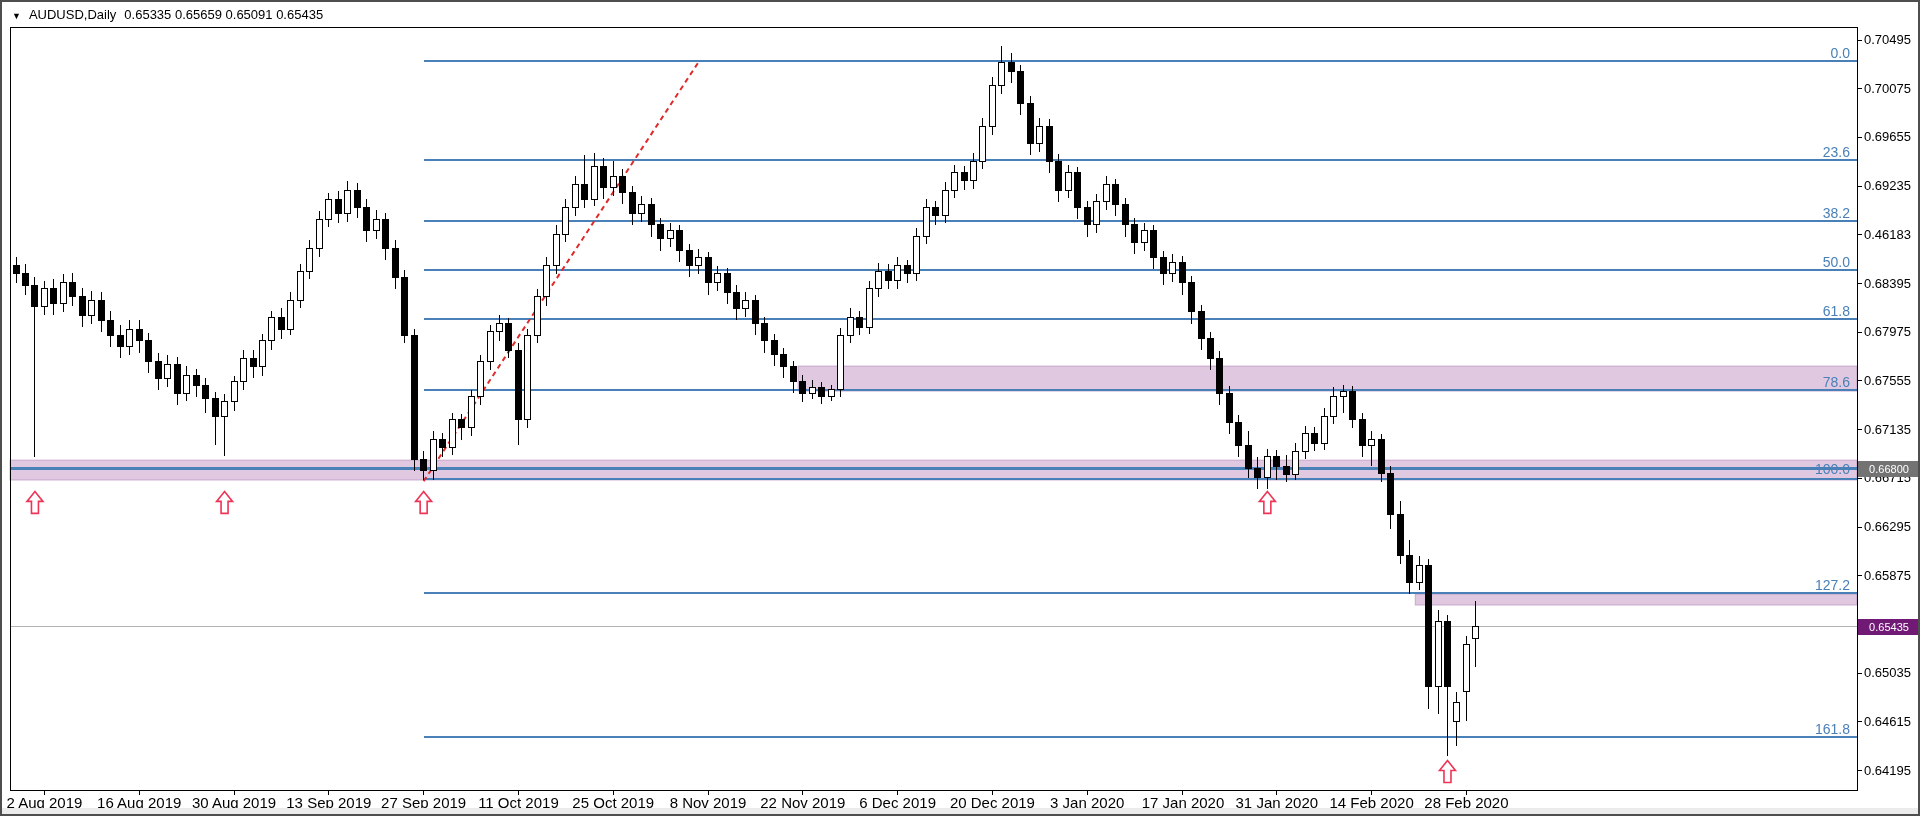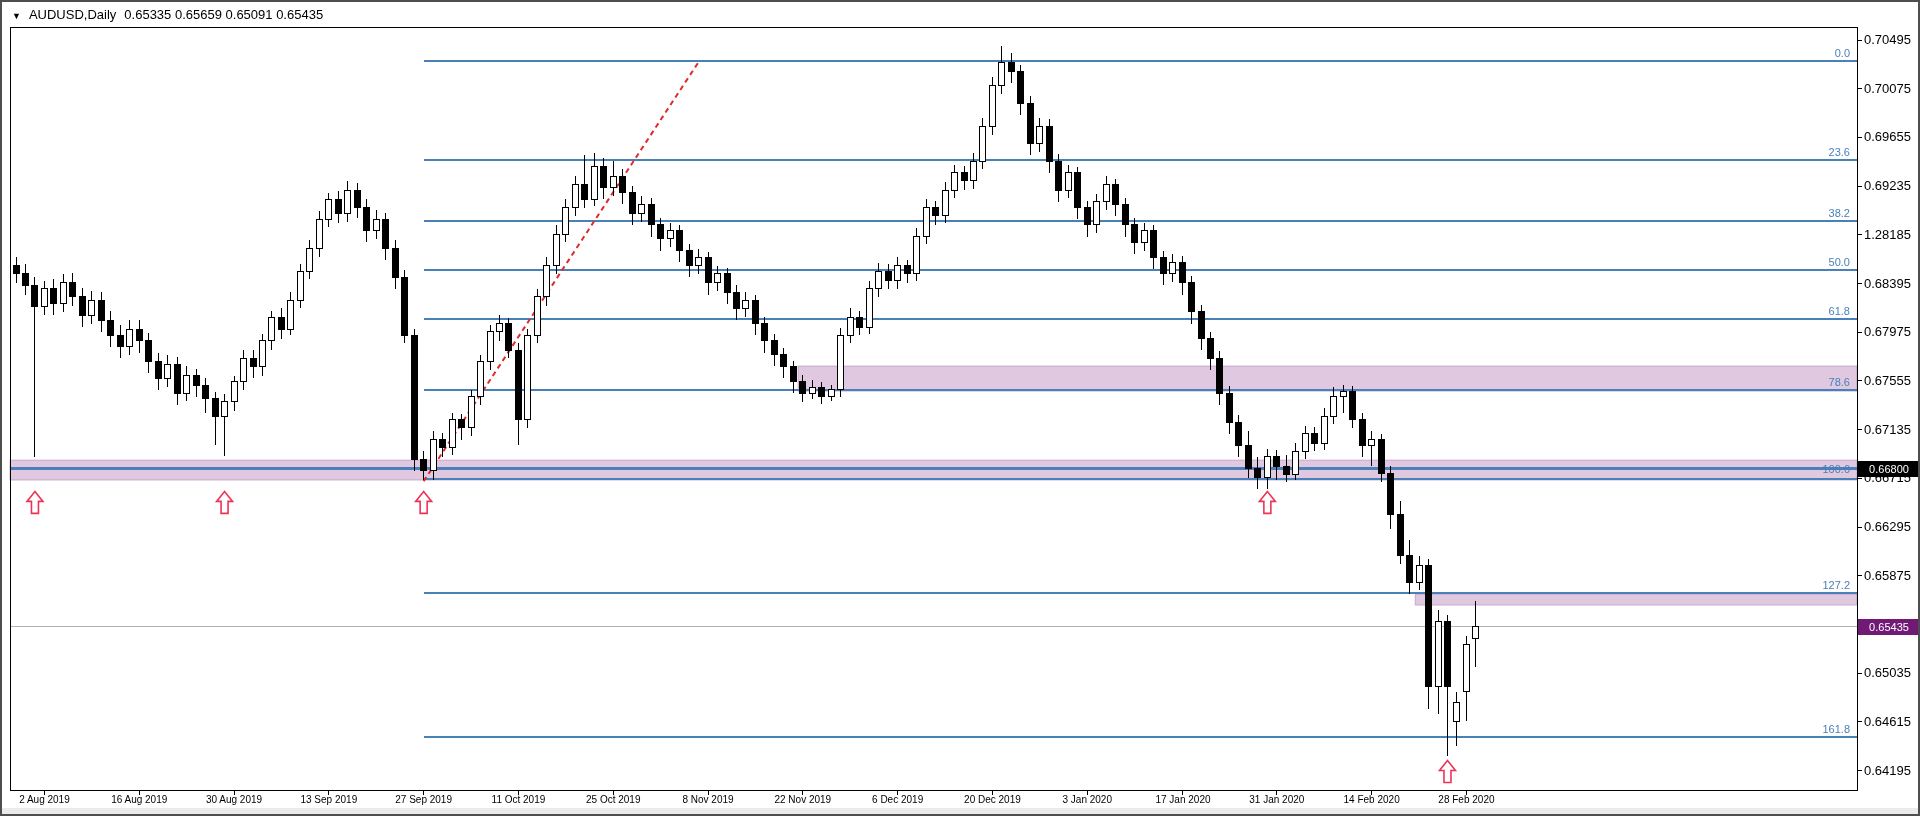--- a/index.html
+++ b/index.html
@@ -4,25 +4,25 @@
 <style>
   html,body{margin:0;padding:0;background:#888;}
   #chart{position:relative;width:1920px;height:816px;background:#fff;
          border:2px solid #4e4e4e;box-sizing:border-box;overflow:hidden;
          font-family:"Liberation Sans",sans-serif;}
   #plot-svg{position:absolute;left:0;top:0;}
   .hdr{position:absolute;left:10px;top:5px;font-size:13px;color:#000;
        display:flex;align-items:center;gap:8px;white-space:pre;}
   .hdr .tri{font-size:9px;position:relative;top:1px;}
   .ylab{position:absolute;left:1862px;font-size:13px;color:#000;height:14px;line-height:14px;}
-  .xlab{position:absolute;top:792px;width:90px;text-align:center;font-size:10px;color:#000;}
-  .fiblab{position:absolute;right:68px;font-size:11px;color:#4a80b8;height:13px;line-height:13px;}
+  .xlab{position:absolute;top:792px;width:90px;text-align:center;font-size:15px;color:#000;}
+  .fiblab{position:absolute;right:68px;font-size:14px;color:#4a80b8;height:13px;line-height:13px;}
   .tag{position:absolute;left:1856px;width:62px;height:16px;font-size:11px;line-height:16px;
        color:#fff;text-align:center;}
-  .tag.blue{background:#000000;}
+  .tag.blue{background:#737373;}
   .tag.black{background:#701a75;}
   .bottom-strip{position:absolute;left:0;bottom:0;width:100%;height:6px;background:#ebebeb;}
 </style>
 </head>
 <body>
 
 <div id="chart">
   <svg id="plot-svg" width="1920" height="816">
       <rect x="8" y="458.07955999999905" width="1847" height="19.94856000000067" fill="#dbc2dd" fill-opacity="0.9" stroke="rgba(170,120,178,0.5)" stroke-width="1"></rect>
       <rect x="796.1" y="364.0197799999996" width="1058.9" height="25.0516800000006" fill="#dbc2dd" fill-opacity="0.9" stroke="rgba(170,120,178,0.5)" stroke-width="1"></rect>
@@ -397,21 +397,21 @@
       <div class="fiblab" style="top: 253.988px;">50.0</div>
       <div class="fiblab" style="top: 303.28px;">61.8</div>
       <div class="fiblab" style="top: 373.564px;">78.6</div>
       <div class="fiblab" style="top: 461px;">100.0</div>
       <div class="fiblab" style="top: 576.645px;">127.2</div>
       <div class="fiblab" style="top: 721.272px;">161.8</div>
       <div class="ylab" style="top: 31px;">0.70495</div>
       <div class="ylab" style="top: 79.7116px;">0.70075</div>
       <div class="ylab" style="top: 128.423px;">0.69655</div>
       <div class="ylab" style="top: 177.135px; text-align: center;">0.69235</div>
-      <div class="ylab" style="top: 225.846px;">1.28185</div>
+      <div class="ylab" style="top: 225.846px;">0.46183</div>
       <div class="ylab" style="top: 274.558px;">0.68395</div>
       <div class="ylab" style="top: 323.27px;">0.67975</div>
       <div class="ylab" style="top: 371.981px;">0.67555</div>
       <div class="ylab" style="top: 420.693px;">0.67135</div>
       <div class="ylab" style="top: 469.404px;">0.66715</div>
       <div class="ylab" style="top: 518.116px;">0.66295</div>
       <div class="ylab" style="top: 566.828px;">0.65875</div>
       <div class="ylab" style="top: 664.251px;">0.65035</div>
       <div class="ylab" style="top: 712.962px;">0.64615</div>
       <div class="ylab" style="top: 761.674px;">0.64195</div>

